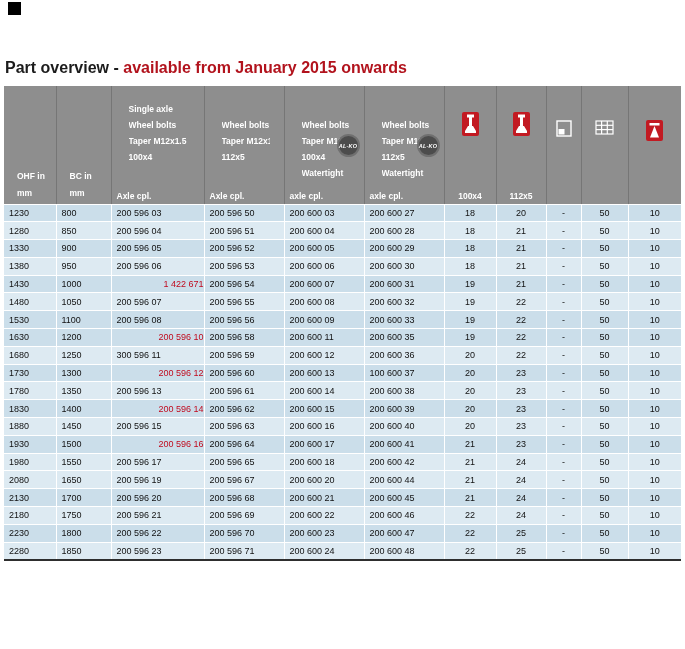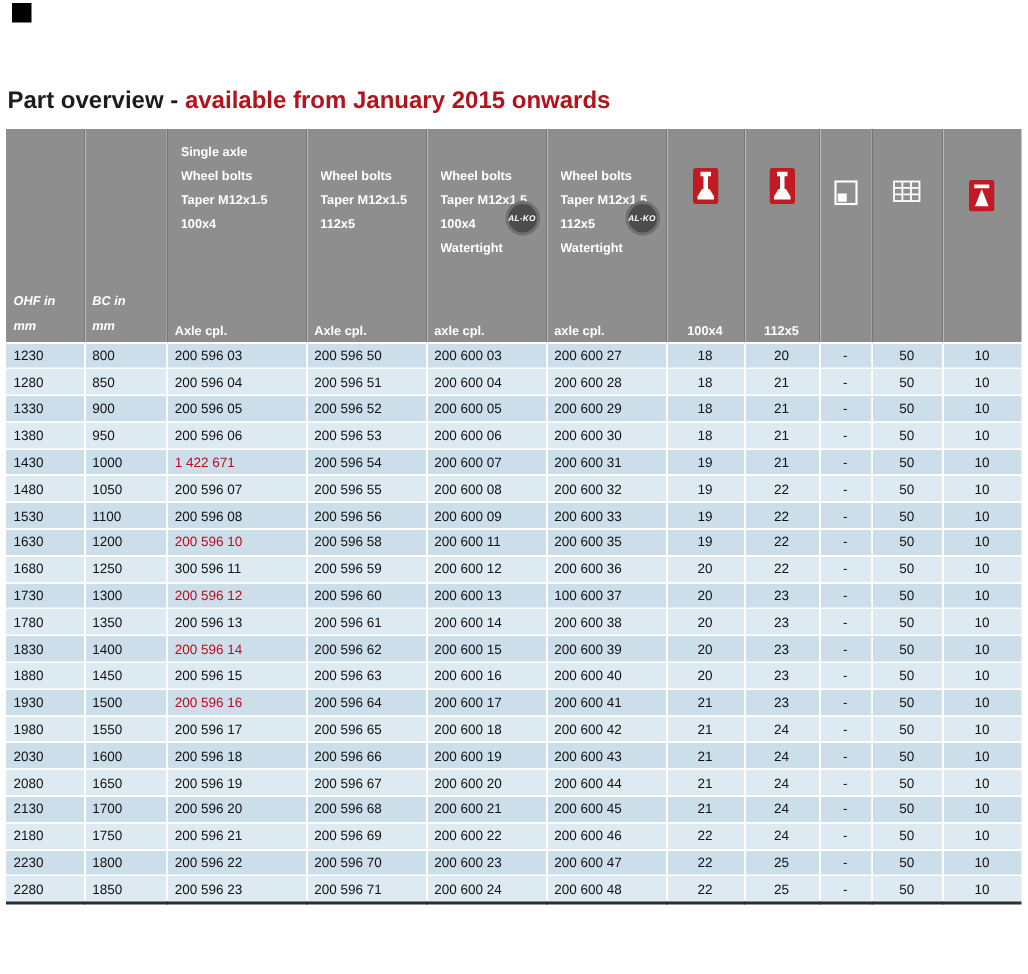--- a/index.html
+++ b/index.html
@@ -6,40 +6,40 @@
   html,body { width:685px; height:649px; background:#ffffff; overflow:hidden; }
   body { font-family:"Liberation Sans", sans-serif; position:relative; }
 
   .logo-block { position:absolute; left:8px; top:2px; width:13px; height:13px; background:#000; }
 
   .page-title { position:absolute; left:5px; top:59px; font-size:16px; font-weight:bold; color:#1c1c1c; white-space:pre; }
   .page-title .hl { color:#b2131d; }
 
   table.parts-table { position:absolute; left:4px; top:86px; width:677px; border-collapse:collapse; table-layout:fixed; border-bottom:2px solid #2e2e2e; }
 
-  th { background:#8e8e8e; color:#fff; font-size:8.5px; font-weight:bold; text-align:left; vertical-align:top; position:relative; height:142px; padding:4px; border-right:1px solid #767676; border-bottom:1px solid #fff; }
+  th { background:#8e8e8e; color:#fff; font-size:8.5px; font-weight:bold; text-align:left; vertical-align:top; position:relative; height:118px; padding:12px; border-right:1px solid #767676; border-bottom:1px solid #fff; }
   th:last-child { border-right:none; }
 
   .hl-group { padding:3px 2px 0 5px; }
   .hline { height:16px; line-height:16px; white-space:nowrap; overflow:hidden; }
   .bottom-label { position:absolute; left:5px; bottom:3px; white-space:nowrap;margin-top:27px; }
-  .bottom-lines { position:absolute; left:5px; bottom:2px;font-style:italic; }
+  .bottom-lines { position:absolute; left:13px; bottom:2px; }
   .bottom-lines div { height:17px; line-height:17px; }
   .bottom-center { position:absolute; bottom:3px; left:0; right:0; text-align:center; }
   .icon-wrap { position:absolute; top:26px; left:0; right:0; display:flex; justify-content:center; }
   .icon-wrap.mid { top:34px; }
 
   .alko-badge { position:absolute; right:4px; top:48px; width:23px; height:23px; border-radius:50%; background:#4c4c4c; border:2px solid #707070; color:#fff; font-size:5.5px; font-weight:bold; font-style:italic; display:flex; align-items:center; justify-content:center; letter-spacing:0.2px; }
 
   td { font-size:9px; color:#111; height:17.8px; padding:0 0 0 5px; border-bottom:1px solid #fff; border-right:1px solid #fff; white-space:nowrap; overflow:hidden; vertical-align:middle; }
   td:last-child { border-right:none; }
   tr.odd  td { background:#cbdeea; }
   tr.even td { background:#ddeaf2; }
   td.num { text-align:center; padding:0; }
-  td.red { color:#c00a1e; }
+  td.red { color:#c00a1e;text-align:right; }
 </style>
 </head>
 <body>
 
 <div class="logo-block"></div>
 
 <div class="page-title"><span>Part overview - </span><span class="hl">available from January 2015 onwards</span></div>
 
 <table class="parts-table">
   <colgroup>
@@ -352,33 +352,20 @@
         <td>200 596 17</td>
         <td>200 596 65</td>
         <td>200 600 18</td>
         <td>200 600 42</td>
         <td class="num">21</td>
         <td class="num">24</td>
         <td class="num">-</td>
         <td class="num">50</td>
         <td class="num">10</td>
       </tr>
-      <tr class="odd">
-        <td>2030</td>
-        <td>1600</td>
-        <td>200 596 18</td>
-        <td>200 596 66</td>
-        <td>200 600 19</td>
-        <td>200 600 43</td>
-        <td class="num">21</td>
-        <td class="num">24</td>
-        <td class="num">-</td>
-        <td class="num">50</td>
-        <td class="num">10</td>
-      </tr>
       <tr class="even">
         <td>2080</td>
         <td>1650</td>
         <td>200 596 19</td>
         <td>200 596 67</td>
         <td>200 600 20</td>
         <td>200 600 44</td>
         <td class="num">21</td>
         <td class="num">24</td>
         <td class="num">-</td>

